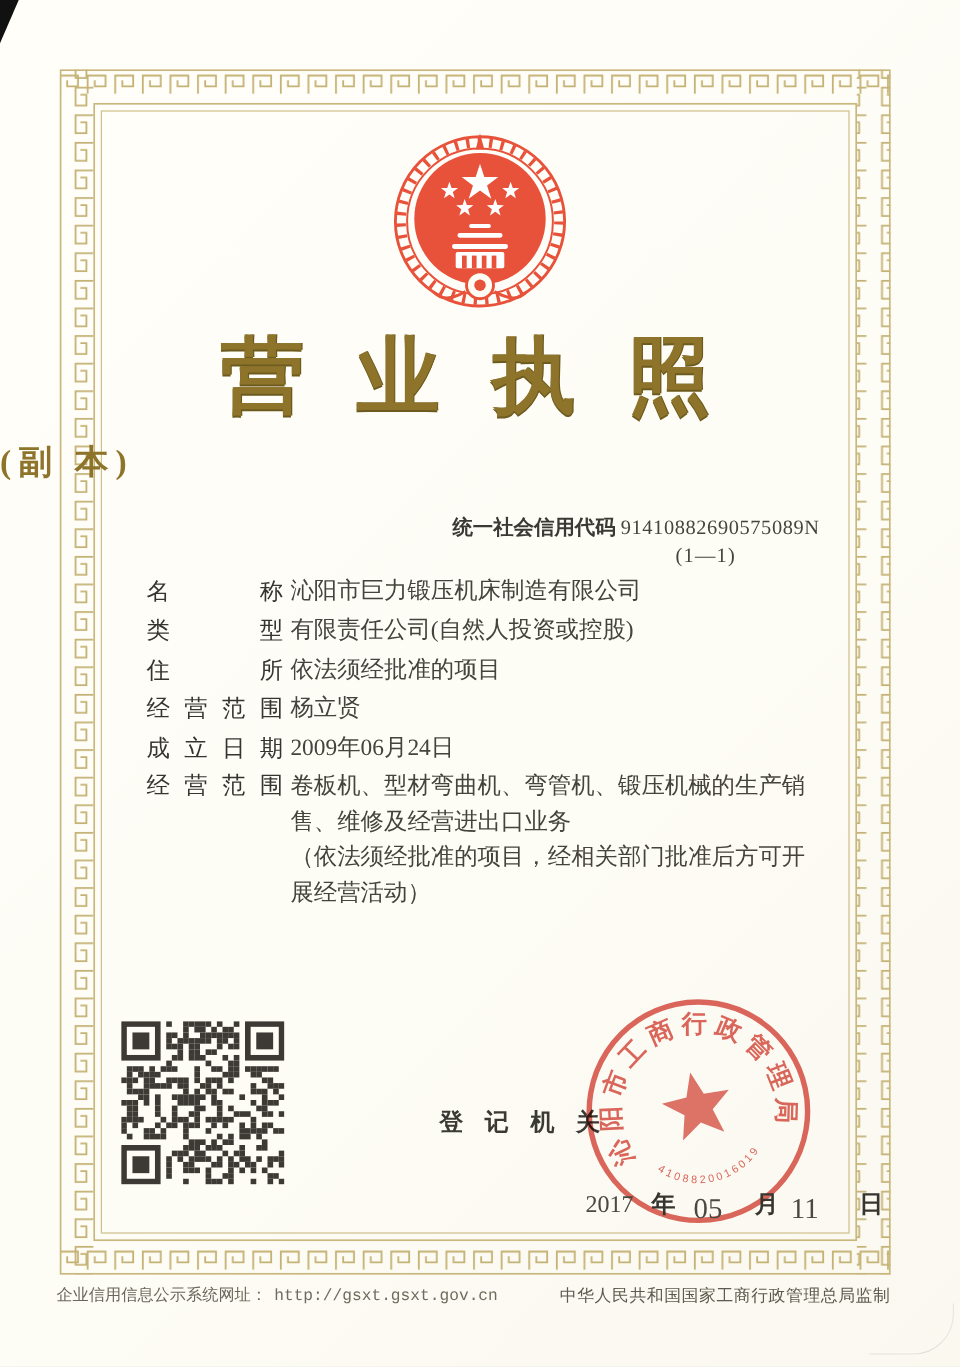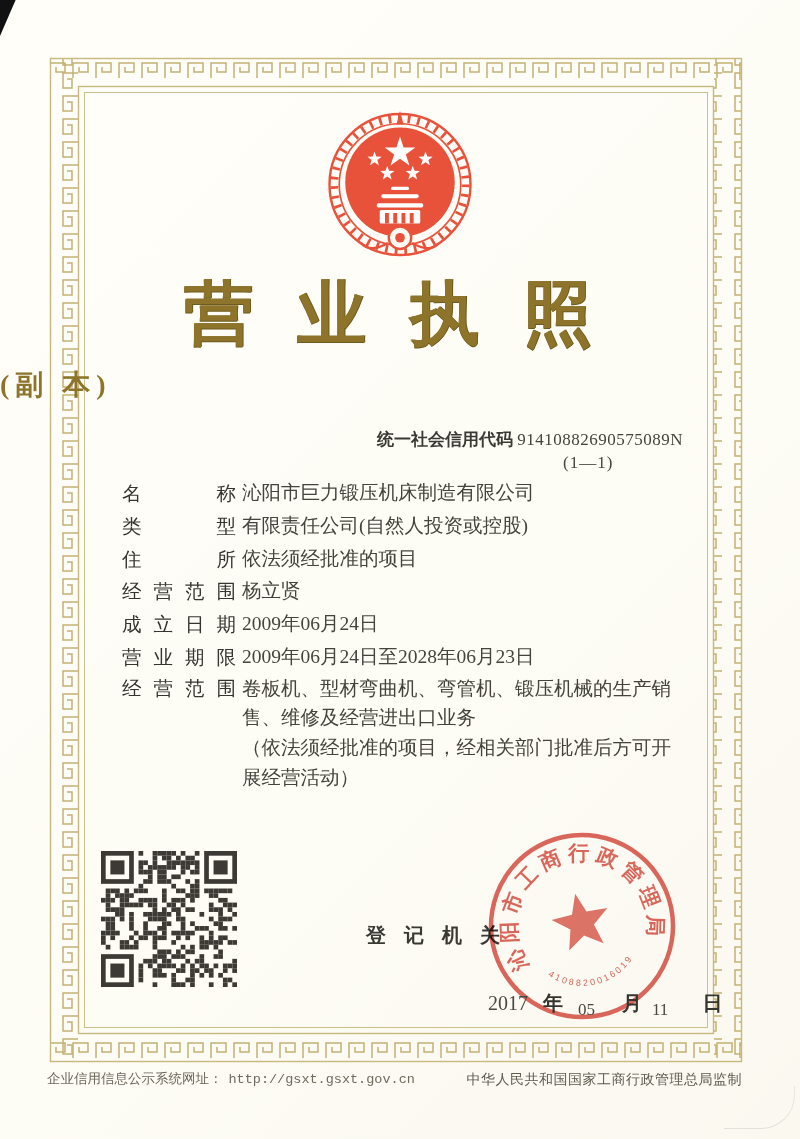--- a/index.html
+++ b/index.html
@@ -48,21 +48,21 @@
   .qr svg{width:136px;height:136px;}
   .regauth{
     position:absolute;left:366px;top:922px;
     font-family:"Liberation Sans","DejaVu Sans",sans-serif;font-weight:700;
     font-size:20px;color:#3a3934;letter-spacing:18px;
   }
   .seal{position:absolute;left:482px;top:826px;width:200px;height:200px;
     transform:rotate(-12deg);opacity:.82;mix-blend-mode:multiply;}
   .dateline{position:absolute;left:488px;top:990px;font-size:20px;white-space:nowrap;}
   .dateline .num{font-family:"Liberation Serif",serif;color:#4a4842;position:relative;text-align:center;}
-  .dateline .num.low{top:5px;font-size:17px;}
+  .dateline .num.low{top:5px;font-size:24px;}
   .dateline .unit{
     font-family:"Liberation Sans","DejaVu Sans",sans-serif;font-weight:700;color:#35342f;
   }
   .u-year{margin-left:10px;} .n-month{margin-left:10px;} .u-month{margin-left:22px;}
   .n-day{margin-left:5px;} .u-day{margin-left:29px;}
   .footer-left{position:absolute;left:47px;top:1070px;font-size:13.5px;color:#6b675a;}
   .footer-left .url{font-family:"Liberation Mono","DejaVu Sans Mono",monospace;color:#6f6b5e;margin-left:6px;}
   .footer-right{position:absolute;right:58px;top:1071px;font-size:14px;color:#5d5a4e;letter-spacing:.5px;}
 </style>
 </head>
@@ -143,24 +143,20 @@
       <span class="flabel">住所</span>
       <span class="fvalue">依法须经批准的项目</span>
     </div>
     <div class="frow">
       <span class="flabel">经营范围</span>
       <span class="fvalue">杨立贤</span>
     </div>
     <div class="frow">
       <span class="flabel">成立日期</span>
       <span class="fvalue">2009年06月24日</span>
-    </div>
-    <div class="frow">
-      <span class="flabel">营业期限</span>
-      <span class="fvalue">2009年06月24日至2028年06月23日</span>
     </div>
     <div class="frow multiline">
       <span class="flabel">经营范围</span>
       <span class="fvalue">卷板机、型材弯曲机、弯管机、锻压机械的生产销
 售、维修及经营进出口业务
 （依法须经批准的项目，经相关部门批准后方可开
 展经营活动）</span>
     </div>
   </div>
 

